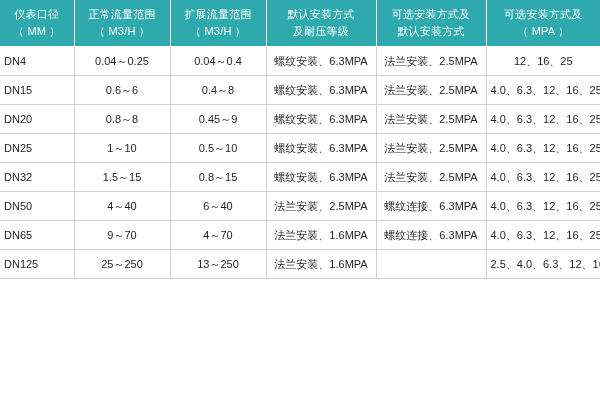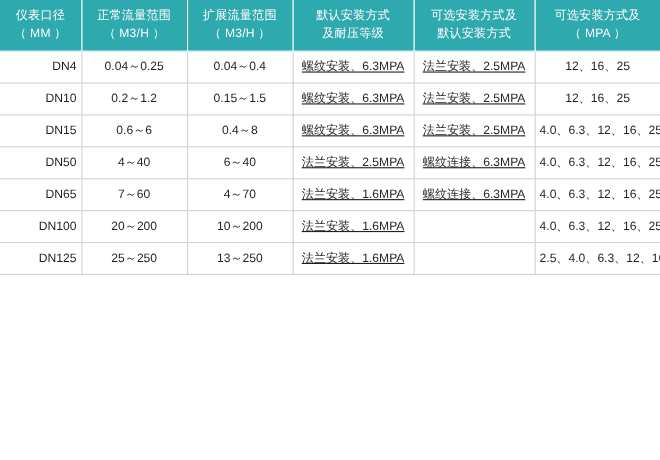--- a/index.html
+++ b/index.html
@@ -54,25 +54,24 @@
     white-space: nowrap;
     overflow: hidden;
   }
   .spec-table tbody tr td.sep {
     border-right: 1px solid #cfd2d3;
   }
   .spec-table tbody tr:last-child td {
     border-bottom: 1px solid #cfd2d3;
   }
   .spec-table tbody td.col-dn {
-    text-align: right;
+    text-align: left;
   }
   .spec-table tbody td.install {
     color: #231f20;
-    text-decoration: underline;
   }
   .spec-table tbody td.empty {
     color: transparent;
   }
 </style>
 </head>
 <body>
 
 <table class="spec-table">
   <colgroup>
@@ -114,57 +113,65 @@
   <tbody id="tbody">
       <tr>
         <td class="sep col-dn">DN4</td>
         <td class="sep">0.04～0.25</td>
         <td class="sep">0.04～0.4</td>
         <td class="sep install">螺纹安装、6.3MPA</td>
         <td class="sep install">法兰安装、2.5MPA</td>
         <td>12、16、25</td>
       </tr>
       <tr>
-        <td class="sep col-dn">DN10</td>
-        <td class="sep">0.2～1.2</td>
-        <td class="sep">0.15～1.5</td>
-        <td class="sep install">螺纹安装、6.3MPA</td>
-        <td class="sep install">法兰安装、2.5MPA</td>
-        <td>12、16、25</td>
-      </tr>
-      <tr>
         <td class="sep col-dn">DN15</td>
         <td class="sep">0.6～6</td>
         <td class="sep">0.4～8</td>
+        <td class="sep install">螺纹安装、6.3MPA</td>
+        <td class="sep install">法兰安装、2.5MPA</td>
+        <td>4.0、6.3、12、16、25</td>
+      </tr>
+      <tr>
+        <td class="sep col-dn">DN20</td>
+        <td class="sep">0.8～8</td>
+        <td class="sep">0.45～9</td>
+        <td class="sep install">螺纹安装、6.3MPA</td>
+        <td class="sep install">法兰安装、2.5MPA</td>
+        <td>4.0、6.3、12、16、25</td>
+      </tr>
+      <tr>
+        <td class="sep col-dn">DN25</td>
+        <td class="sep">1～10</td>
+        <td class="sep">0.5～10</td>
+        <td class="sep install">螺纹安装、6.3MPA</td>
+        <td class="sep install">法兰安装、2.5MPA</td>
+        <td>4.0、6.3、12、16、25</td>
+      </tr>
+      <tr>
+        <td class="sep col-dn">DN32</td>
+        <td class="sep">1.5～15</td>
+        <td class="sep">0.8～15</td>
         <td class="sep install">螺纹安装、6.3MPA</td>
         <td class="sep install">法兰安装、2.5MPA</td>
         <td>4.0、6.3、12、16、25</td>
       </tr>
       <tr>
         <td class="sep col-dn">DN50</td>
         <td class="sep">4～40</td>
         <td class="sep">6～40</td>
         <td class="sep install">法兰安装、2.5MPA</td>
         <td class="sep install">螺纹连接、6.3MPA</td>
         <td>4.0、6.3、12、16、25</td>
       </tr>
       <tr>
         <td class="sep col-dn">DN65</td>
-        <td class="sep">7～60</td>
+        <td class="sep">9～70</td>
         <td class="sep">4～70</td>
         <td class="sep install">法兰安装、1.6MPA</td>
         <td class="sep install">螺纹连接、6.3MPA</td>
-        <td>4.0、6.3、12、16、25</td>
-      </tr>
-      <tr>
-        <td class="sep col-dn">DN100</td>
-        <td class="sep">20～200</td>
-        <td class="sep">10～200</td>
-        <td class="sep install">法兰安装、1.6MPA</td>
-        <td class="sep install empty"></td>
         <td>4.0、6.3、12、16、25</td>
       </tr>
       <tr>
         <td class="sep col-dn">DN125</td>
         <td class="sep">25～250</td>
         <td class="sep">13～250</td>
         <td class="sep install">法兰安装、1.6MPA</td>
         <td class="sep install empty"></td>
         <td>2.5、4.0、6.3、12、16</td>
       </tr>

